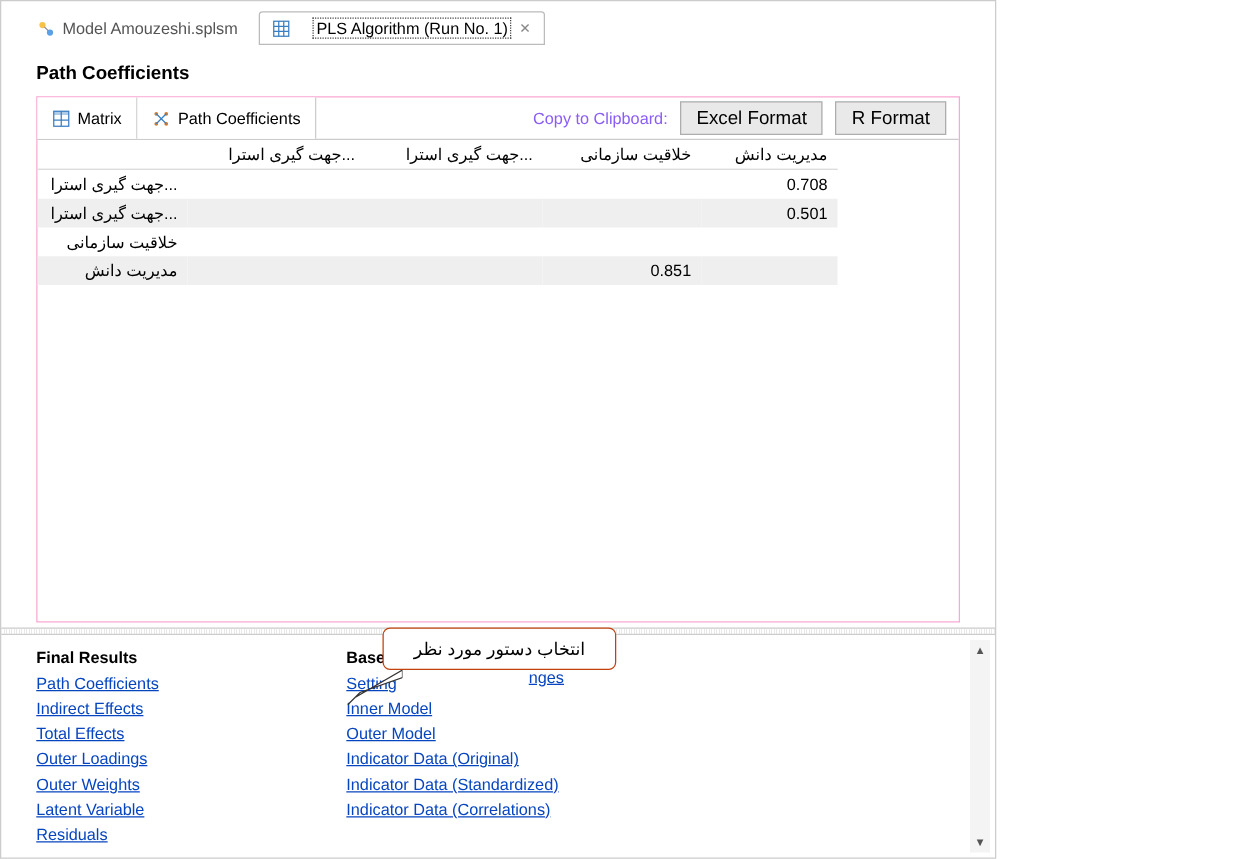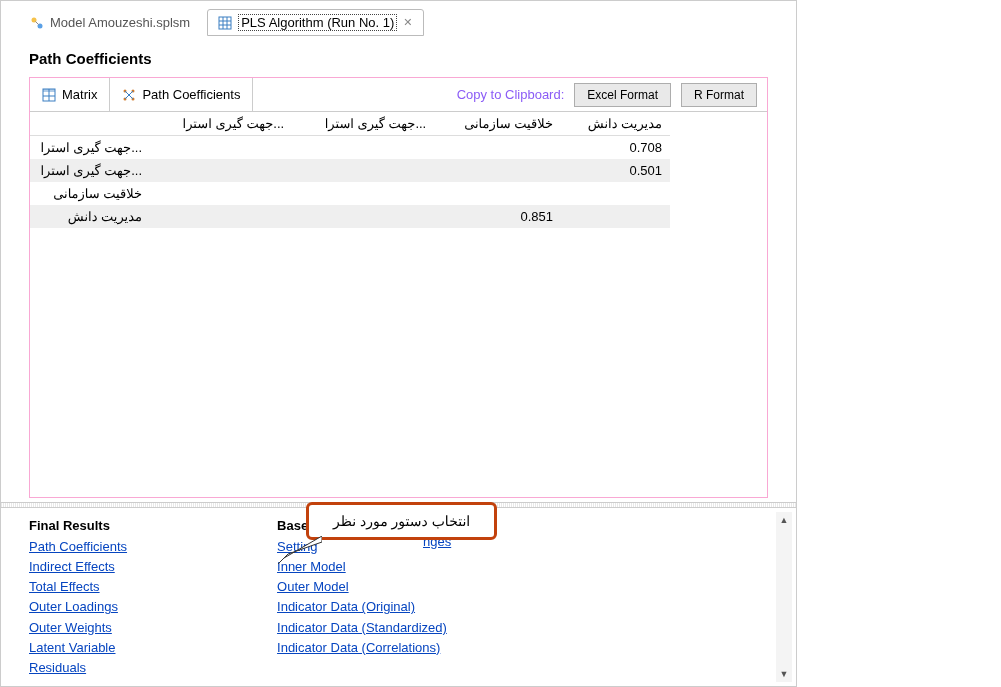--- a/index.html
+++ b/index.html
@@ -43,20 +43,21 @@
   .file-tab .close-x {
     font-size: 11px;
     color: #888;
   }
   .file-tab .label {
     white-space: nowrap;
   }
   .file-tab.active .label {
     border: 1px dotted #444;
     padding: 0 2px;
+    margin-left: 12px;
   }
   .icon-box {
     width: 14px;
     height: 14px;
     display: inline-flex;
     align-items: center;
     justify-content: center;
   }
   
   .content {
@@ -105,21 +106,21 @@
     gap: 10px;
     padding-right: 10px;
   }
   .clipboard-label { color: #8b5cf6; }
   .btn {
     border: 1px solid #adadad;
     background: #e9e9e9;
     padding: 4px 12px;
     cursor: pointer;
     font-family: inherit;
-    font-size: 12px;
+    font-size: 15px;
   }
   
   .table-wrap {
     flex: 1;
     overflow: auto;
   }
   table.matrix {
     border-collapse: collapse;
     width: 640px;
   }
@@ -185,21 +186,21 @@
     cursor: pointer;
   }
   
   .callout {
     position: absolute;
     left: 305px;
     top: -6px;
     z-index: 5;
   }
   .callout-box {
-    border: 3px solid #c2410c;
+    border: 1px solid #c2410c;
     border-radius: 6px;
     background: #fff;
     padding: 8px 24px;
     font-size: 14px;
     direction: rtl;
     white-space: nowrap;
   }
   .callout-tail {
     position: absolute;
     left: -28px;

